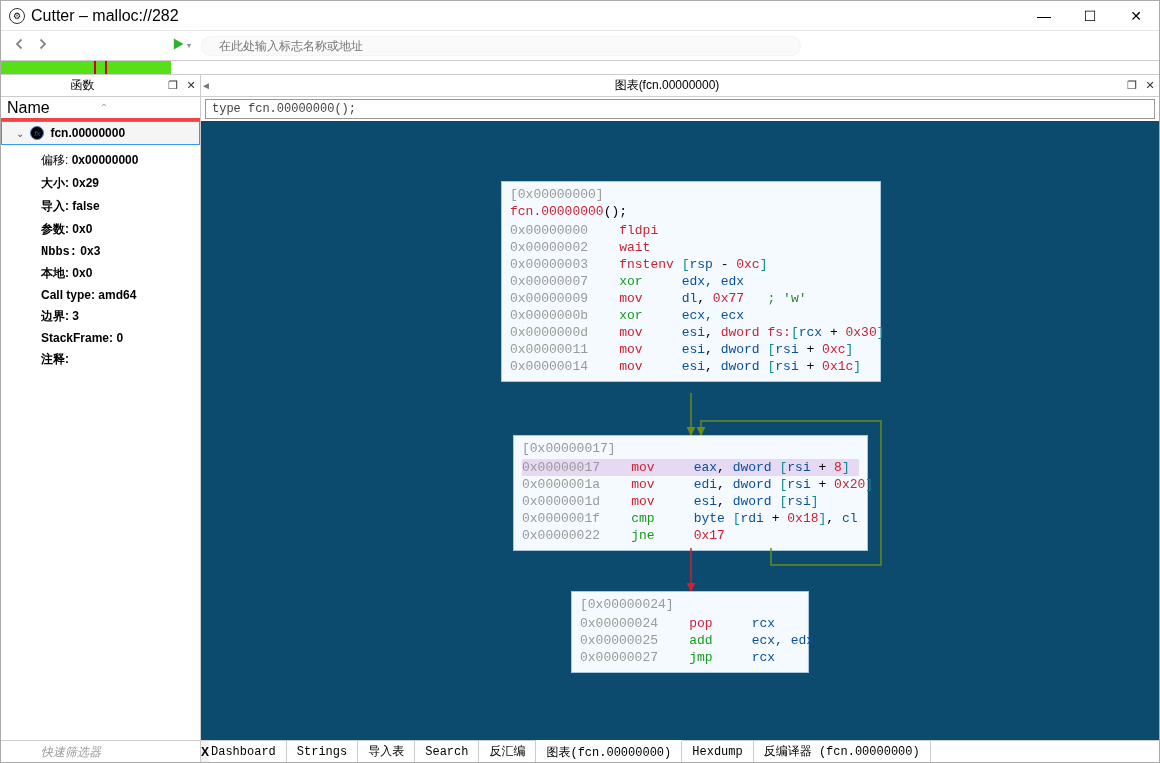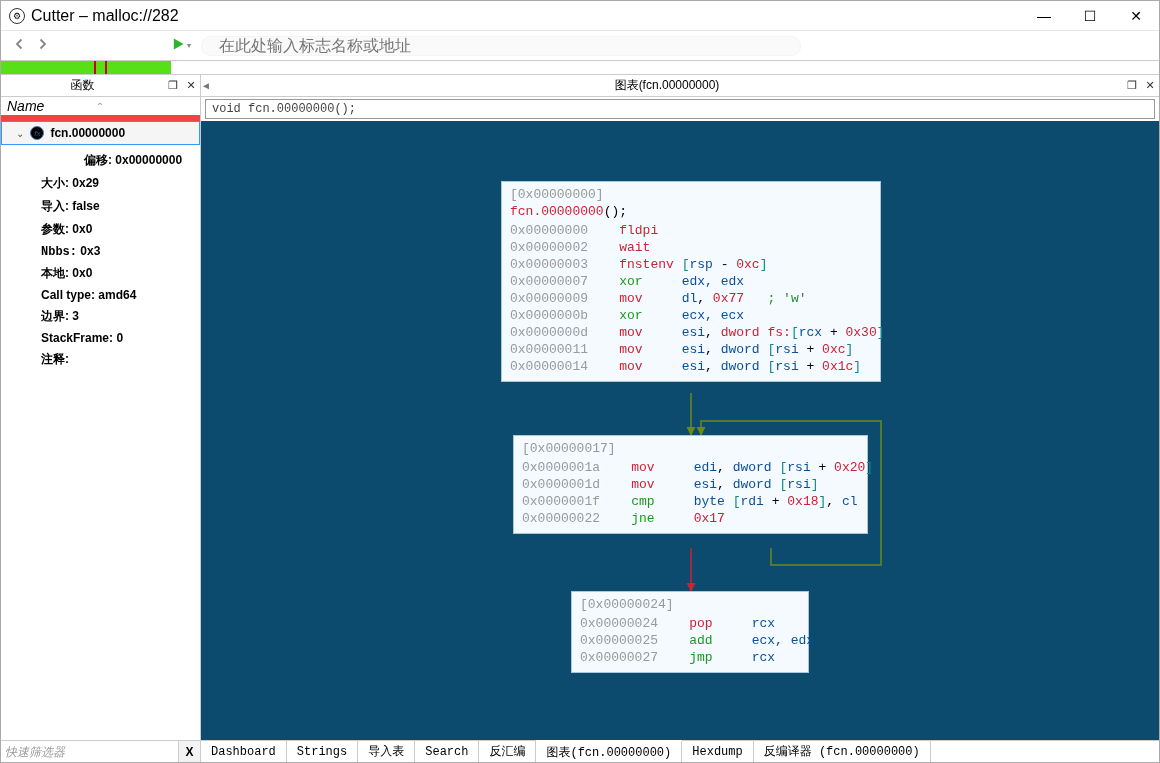--- a/index.html
+++ b/index.html
@@ -9,41 +9,41 @@
   .titlebar .logo { width:16px; height:16px; border-radius:50%; border:1.5px solid #333; margin-right:6px; display:flex; align-items:center; justify-content:center; font-size:9px; }
   .title-text { font-size:16px; }
   .win-controls { margin-left:auto; display:flex; }
   .win-btn { width:46px; height:30px; display:flex; align-items:center; justify-content:center; font-size:14px; }
   .menubar { height:22px; padding:0 10px; display:flex; gap:14px; align-items:center; }
   .menubar span { font-size:12px; cursor:default; }
   .toolbar { height:30px; display:flex; align-items:center; padding:0 10px; gap:10px; border-bottom:1px solid #ccc; }
   .nav-arrows { display:flex; gap:4px; color:#888; }
   .nav-arrows svg { width:18px; height:18px; }
   .play { color:#2db32d; margin-left:110px; }
-  .cmd-input { flex:0 0 600px; height:20px; background:#fff; border:none; border-radius:10px; font-size:16px; padding:0 18px; color:#404040; box-shadow:inset 0 0 0 1px #f4f4f4; background:#fafafa; }
+  .cmd-input { flex:0 0 600px; height:20px; background:#fff; border:none; border-radius:10px; font-size:12px; padding:0 18px; color:#404040; box-shadow:inset 0 0 0 1px #f4f4f4; background:#fafafa; }
   .progressbar { height:14px; background:#fff; border-bottom:1px solid #ccc; position:relative; }
   .prog-green { position:absolute; left:0; top:0; bottom:0; width:170px; background:#57e017; }
   .prog-green::before{content:"";position:absolute;left:93px;top:0;bottom:0;width:2px;background:#c00;}
   .prog-green::after{content:"";position:absolute;left:104px;top:0;bottom:0;width:2px;background:#c00;}
   .body { flex:1; display:flex; overflow:hidden; }
   
   .left-panel { width:200px; border-right:1px solid #ccc; display:flex; flex-direction:column; }
   .panel-header { height:22px; display:flex; align-items:center; border-bottom:1px solid #ccc; font-size:12px; background:#fff; }
   .panel-header .title { flex:1; text-align:center; }
   .panel-icons { display:flex; }
   .panel-icons div { width:18px; height:18px; display:flex; align-items:center; justify-content:center; font-size:11px; color:#333; cursor:pointer; }
-  .tree-header { height:24px; display:flex; align-items:center; padding:0 6px; border-bottom:6px solid #ef4444; font-size:14px; cursor:pointer;font-style:italic; }
+  .tree-header { height:24px; display:flex; align-items:center; padding:0 6px; border-bottom:3px solid #ef4444; font-size:16px; cursor:pointer; }
   .tree-header::after { content:"⌃"; margin-left:50px; font-size:10px; color:#999; }
   .fn-row { height:24px; display:flex; align-items:center; padding:0 4px 0 14px; background:#f5f5f5; border:1px solid #3399ff; font-size:12px; gap:6px; }
   .fn-icon { width:14px; height:14px; border-radius:50%; background:#000000; border:1px solid #4a7abf; display:flex; align-items:center; justify-content:center; font-size:8px; font-style:italic; color:#2a5a9f; }
   .fn-caret { font-size:10px; color:#555; }
   .props { padding:4px 0; }
   .props div { padding:3px 6px 3px 40px; font-size:12px; font-weight:bold; }
   .prop-key { font-weight:normal; }
-  .quick { height:22px; border-top:1px solid #ccc; display:flex; }
+  .quick { height:22px; border-top:1px solid #ccc; display:flex;padding-left:36px; }
   .quick input { flex:1; border:none; padding:0 4px; font-size:12px; outline:none; }
   .quick input::placeholder { color:#999; font-style:italic; }
   .quick .clear { width:22px; display:flex; align-items:center; justify-content:center; background:#f3f3f3; font-weight:bold; border-left:1px solid #ccc; }
   
   .right-panel { flex:1; display:flex; flex-direction:column; }
   .tab-header { height:22px; display:flex; align-items:center; border-bottom:1px solid #ccc; }
   .tab-header .ltri { width:10px; text-align:center; color:#777; font-size:10px; }
   .tab-header .tab-title { flex:1; text-align:center; font-size:12px; }
   .sig-row { height:20px; border:1px solid #999; margin:2px 4px; display:flex; align-items:center; padding:0 6px; font-family:"Consolas","Courier New",monospace; font-size:12px; color:#444; }
   .graph-area { flex:1; background:#0c4a6e; position:relative; overflow:hidden; }
@@ -111,21 +111,21 @@
           <div>✕</div>
         </div>
       </div>
       <div class="tree-header">Name</div>
       <div class="fn-row">
         <span class="fn-caret">⌄</span>
         <span class="fn-icon">fx</span>
         <span style="font-weight:bold">fcn.00000000</span>
       </div>
       <div class="props" id="props">
-          <div style="font-weight: bold;"><span class="prop-key" style="font-weight: bold; margin-left: 43px;">偏移:</span> <b>0x00000000</b></div>
+          <div style="font-weight: bold;"><span class="prop-key" style="font-weight: normal;">偏移:</span> <b>0x00000000</b></div>
           <div style="font-weight: bold;"><span class="prop-key" style="font-weight: bold;">大小:</span> <b>0x29</b></div>
           <div style="font-weight: bold;"><span class="prop-key" style="font-weight: bold;">导入:</span> <b>false</b></div>
           <div style="font-weight: bold;"><span class="prop-key" style="font-weight: bold;">参数:</span> <b>0x0</b></div>
           <div style="font-weight: bold;"><span class="prop-key" style="font-weight: bold; font-family: Liberation Mono, monospace;">Nbbs:</span> <b>0x3</b></div>
           <div style="font-weight: bold;"><span class="prop-key" style="font-weight: bold;">本地:</span> <b>0x0</b></div>
           <div style="font-weight: bold;"><span class="prop-key" style="font-weight: bold;">Call type:</span> <b>amd64</b></div>
           <div style="font-weight: bold;"><span class="prop-key" style="font-weight: bold;">边界:</span> <b>3</b></div>
           <div style="font-weight: bold;"><span class="prop-key" style="font-weight: bold;">StackFrame:</span> <b>0</b></div>
           <div style="font-weight: bold;"><span class="prop-key" style="font-weight: bold;">注释:</span> </div>
         </div>
@@ -138,40 +138,41 @@
 
     <div class="right-panel">
       <div class="tab-header">
         <div class="ltri">◄</div>
         <div class="tab-title">图表(fcn.00000000)</div>
         <div class="panel-icons">
           <div>❐</div>
           <div>✕</div>
         </div>
       </div>
-      <div class="sig-row">void fcn.00000000();</div>
+      <div class="sig-row">type fcn.00000000();</div>
       <div class="graph-area" id="graph">
           <div class="block" style="left: 300px; top: 60px; width: 380px;">
             <div class="hdr">[0x00000000]</div>
             <div class="fnline"><span class="fnname">fcn.00000000</span>();</div>
             <div class="rows">
               <div class="r"><span class="addr">0x00000000    </span><span class="mnem-red">fldpi   </span></div>
               <div class="r"><span class="addr">0x00000002    </span><span class="mnem-red">wait    </span></div>
               <div class="r"><span class="addr">0x00000003    </span><span class="mnem-red">fnstenv </span><span class="op-teal">[</span><span class="op-blue">rsp</span> - <span class="op-red">0xc</span><span class="op-teal">]</span></div>
               <div class="r"><span class="addr">0x00000007    </span><span class="mnem-green">xor     </span><span class="op-blue">edx, edx</span></div>
               <div class="r"><span class="addr">0x00000009    </span><span class="mnem-red">mov     </span><span class="op-blue">dl</span>, <span class="op-red">0x77</span>   <span class="cmt">; 'w'</span></div>
               <div class="r"><span class="addr">0x0000000b    </span><span class="mnem-green">xor     </span><span class="op-blue">ecx, ecx</span></div>
               <div class="r"><span class="addr">0x0000000d    </span><span class="mnem-red">mov     </span><span class="op-blue">esi</span>, <span class="op-red">dword fs:</span><span class="op-teal">[</span><span class="op-blue">rcx</span> + <span class="op-red">0x30</span><span class="op-teal">]</span></div>
               <div class="r"><span class="addr">0x00000011    </span><span class="mnem-red">mov     </span><span class="op-blue">esi</span>, <span class="op-blue">dword</span> <span class="op-teal">[</span><span class="op-blue">rsi</span> + <span class="op-red">0xc</span><span class="op-teal">]</span></div>
               <div class="r"><span class="addr">0x00000014    </span><span class="mnem-red">mov     </span><span class="op-blue">esi</span>, <span class="op-blue">dword</span> <span class="op-teal">[</span><span class="op-blue">rsi</span> + <span class="op-red">0x1c</span><span class="op-teal">]</span></div>
             </div>
           </div>
           <div class="block" style="left: 312px; top: 314px; width: 355px;">
             <div class="hdr">[0x00000017]</div>
             <div class="rows">
+              <div class="r"><span class="sel-row"><span class="addr">0x00000017    </span><span class="mnem-red">mov     </span><span class="op-blue">eax</span>, <span class="op-blue">dword</span> <span class="op-teal">[</span><span class="op-blue">rsi</span> + <span class="op-red">8</span><span class="op-teal">]</span></span></div>
               <div class="r"><span class="addr">0x0000001a    </span><span class="mnem-red">mov     </span><span class="op-blue">edi</span>, <span class="op-blue">dword</span> <span class="op-teal">[</span><span class="op-blue">rsi</span> + <span class="op-red">0x20</span><span class="op-teal">]</span></div>
               <div class="r"><span class="addr">0x0000001d    </span><span class="mnem-red">mov     </span><span class="op-blue">esi</span>, <span class="op-blue">dword</span> <span class="op-teal">[</span><span class="op-blue">rsi</span><span class="op-teal">]</span></div>
               <div class="r"><span class="addr">0x0000001f    </span><span class="mnem-green">cmp     </span><span class="op-blue">byte</span> <span class="op-teal">[</span><span class="op-blue">rdi</span> + <span class="op-red">0x18</span><span class="op-teal">]</span>, <span class="op-blue">cl</span></div>
               <div class="r"><span class="addr">0x00000022    </span><span class="mnem-green">jne     </span><span class="op-red">0x17</span></div>
             </div>
           </div>
           <div class="block" style="left: 370px; top: 470px; width: 238px;">
             <div class="hdr">[0x00000024]</div>
             <div class="rows">
               <div class="r"><span class="addr">0x00000024    </span><span class="mnem-red">pop     </span><span class="op-blue">rcx</span></div>

